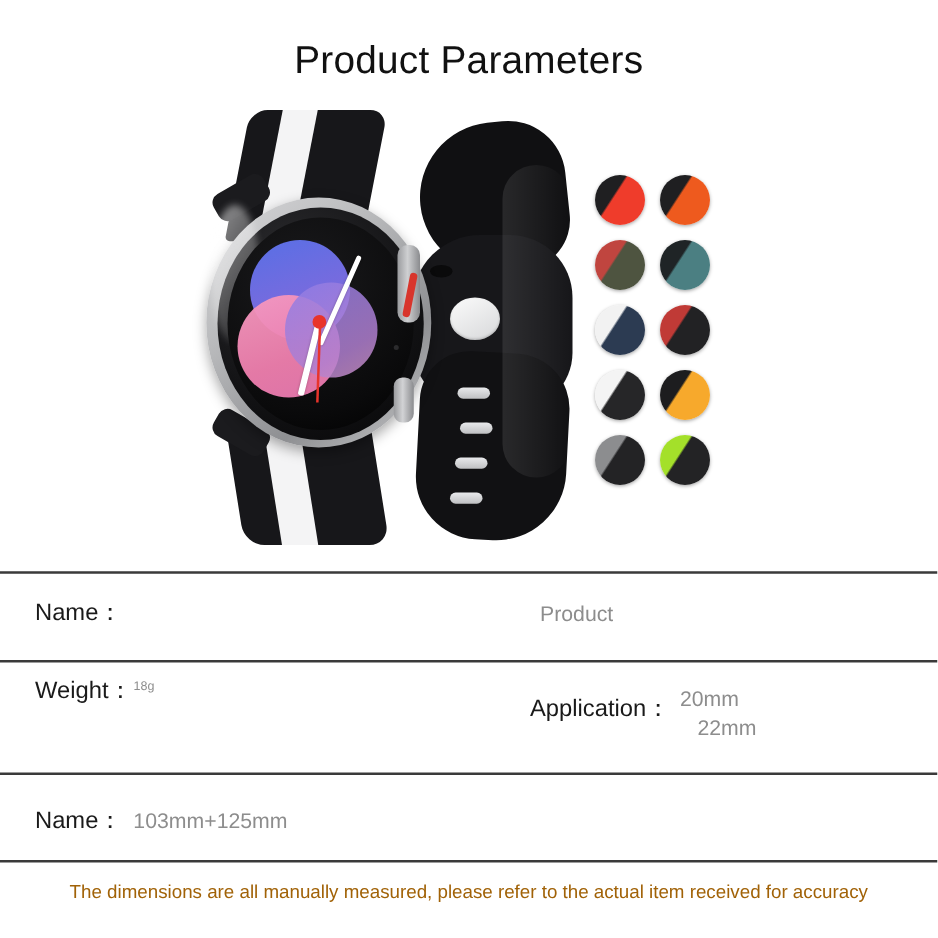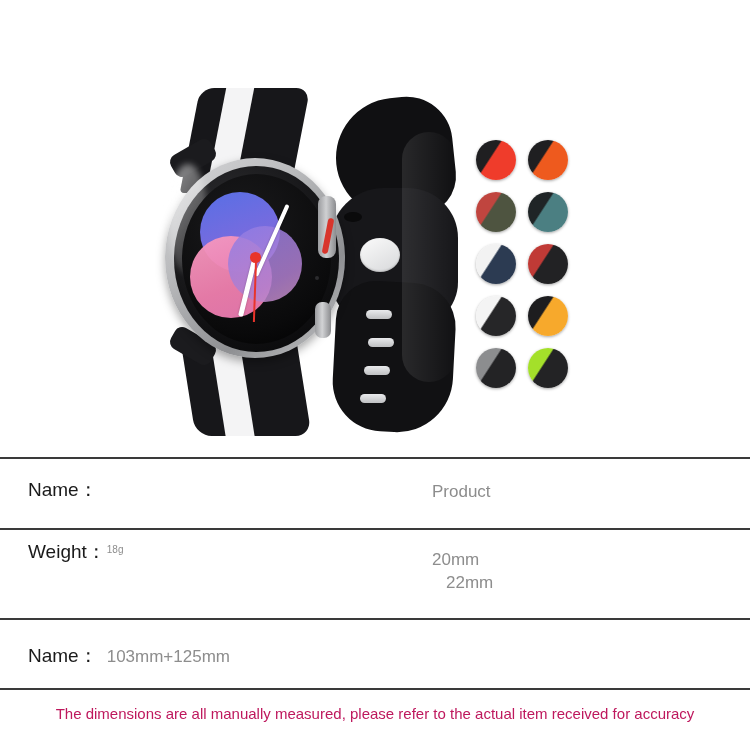--- a/index.html
+++ b/index.html
@@ -95,27 +95,28 @@
   .c-mat .val{margin-left:8px;}
   .c-weight{left:28px;top:539px;align-items:flex-start;}
   .c-weight .val{font-size:10px;margin-left:1px;position:relative;top:4px;}
   .c-app{left:424px;top:539px;}
   .c-app .val{margin-left:8px;text-align:left;margin-top:10px;}
   .c-app .val .l2{padding-left:14px;}
   .c-size{left:28px;top:643px;align-items:baseline;}
   .c-size .val{margin-left:9px;}
 
   .footer{position:absolute;left:0;top:705px;width:750px;text-align:center;
-    font-size:15px;color:#be185d;}
+    font-size:15px;color:#a16207;}
 </style>
 </head>
 <body>
 
 <div class="page">
 
+  <div class="title">Product Parameters</div>
 
   <div class="hero">
 
     <div class="strap-l"></div>
     <div class="strap-l-w"></div>
     <div class="strap-lb"></div>
     <div class="strap-lb-w"></div>
 
     <div class="strap-r">
       <div class="tail-a"></div>
@@ -188,20 +189,21 @@
   <div class="cell c-mat">
     <span class="val">Product</span>
   </div>
 
   <div class="cell c-weight">
     <span class="lbl">Weight：</span>
     <span class="val">18g</span>
   </div>
 
   <div class="cell c-app">
+    <span class="lbl">Application：</span>
     <span class="val">
       <div>20mm</div>
       <div class="l2">22mm</div>
     </span>
   </div>
 
   <div class="cell c-size">
     <span class="lbl">Name：</span>
     <span class="val">103mm+125mm</span>
   </div>

